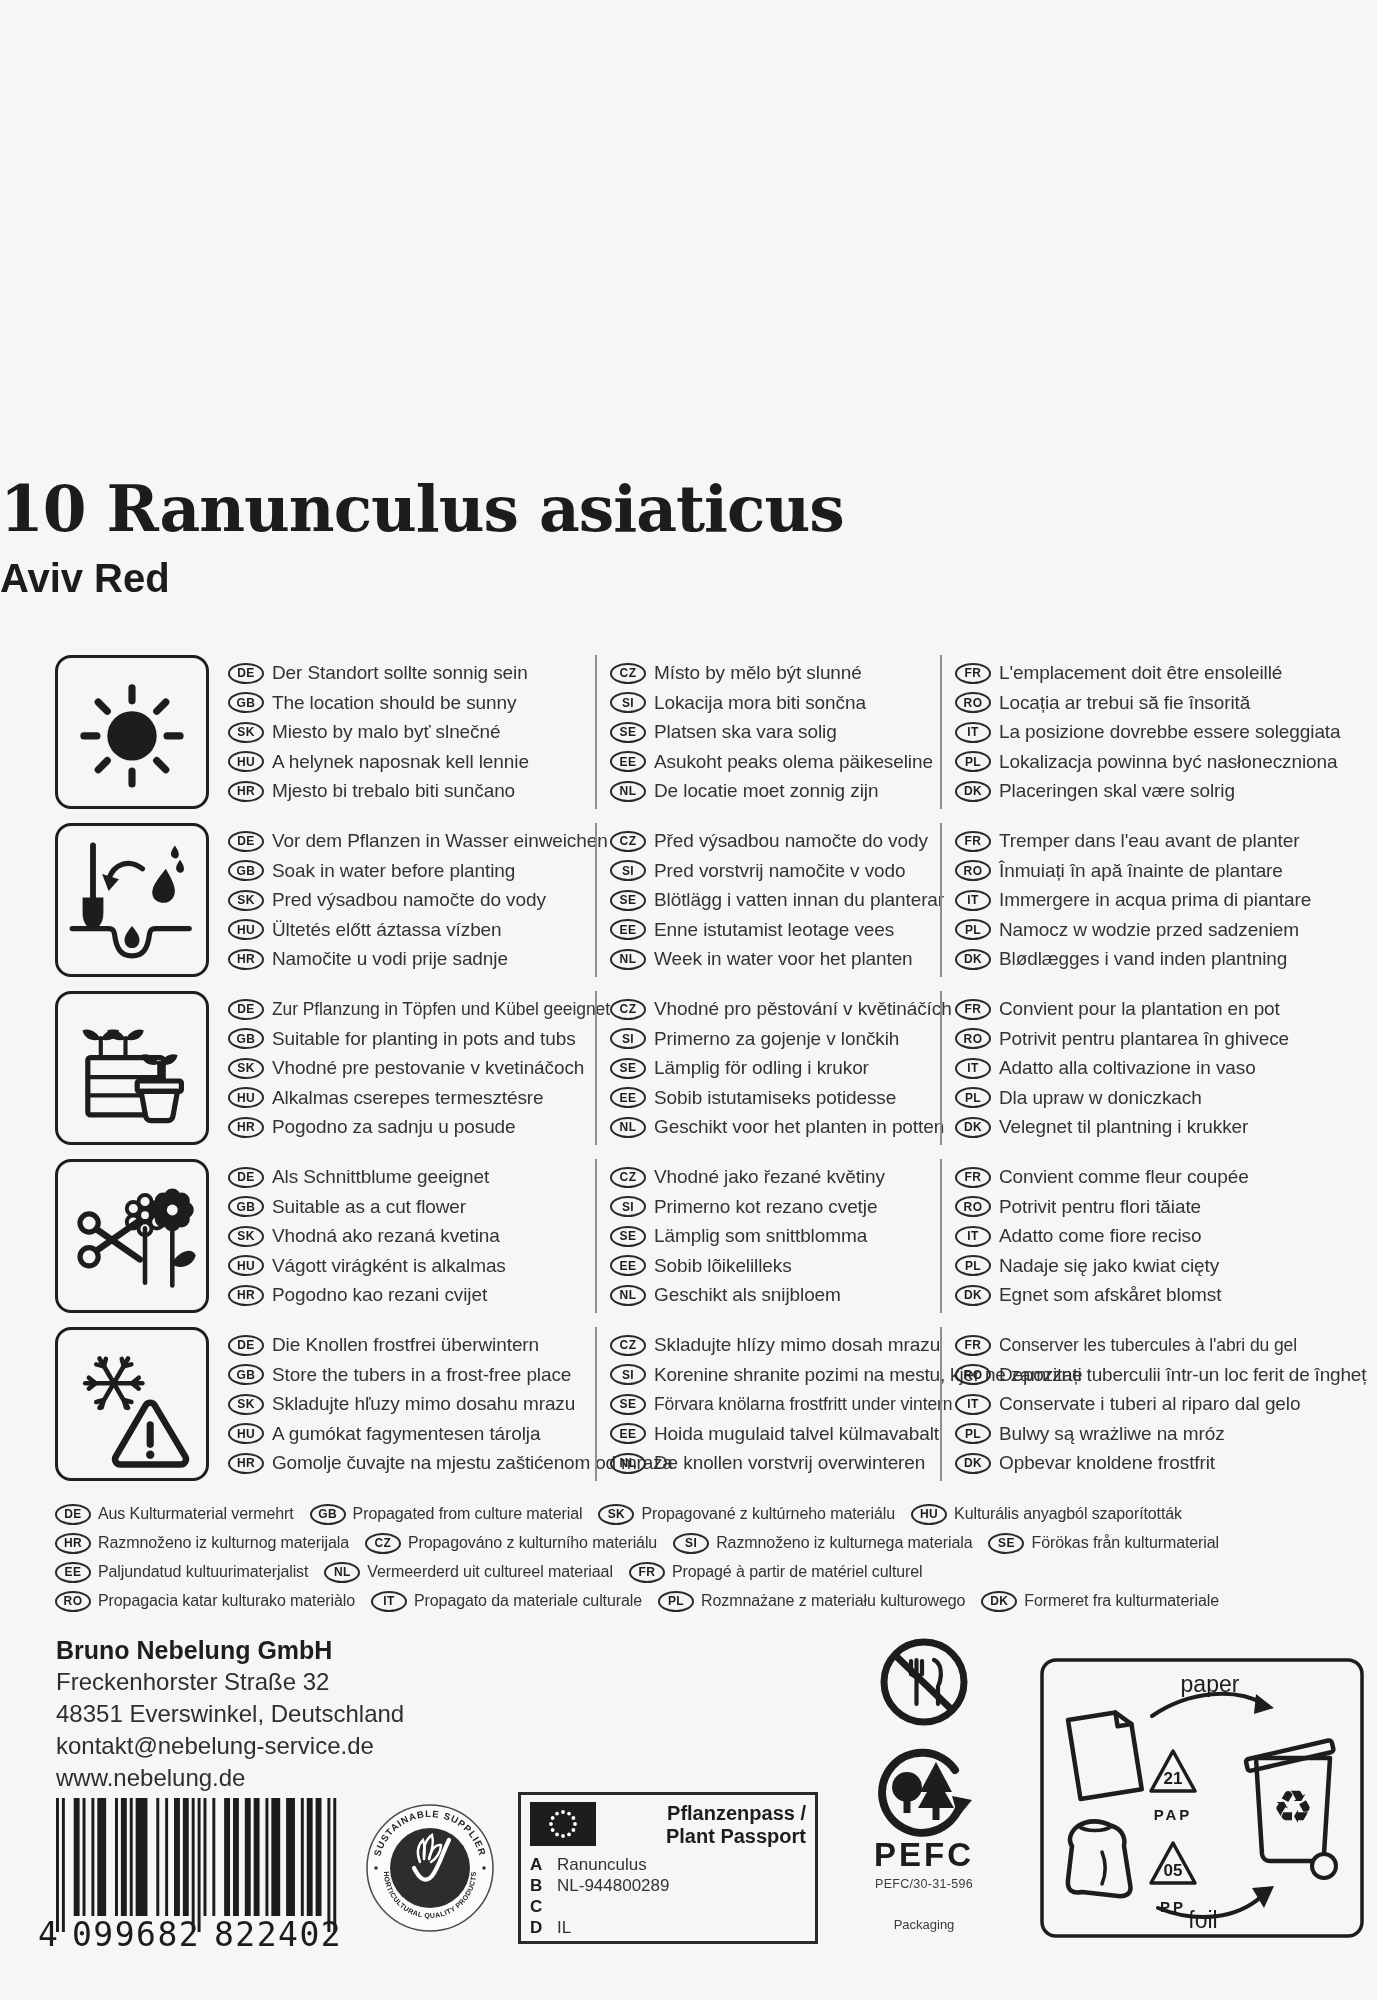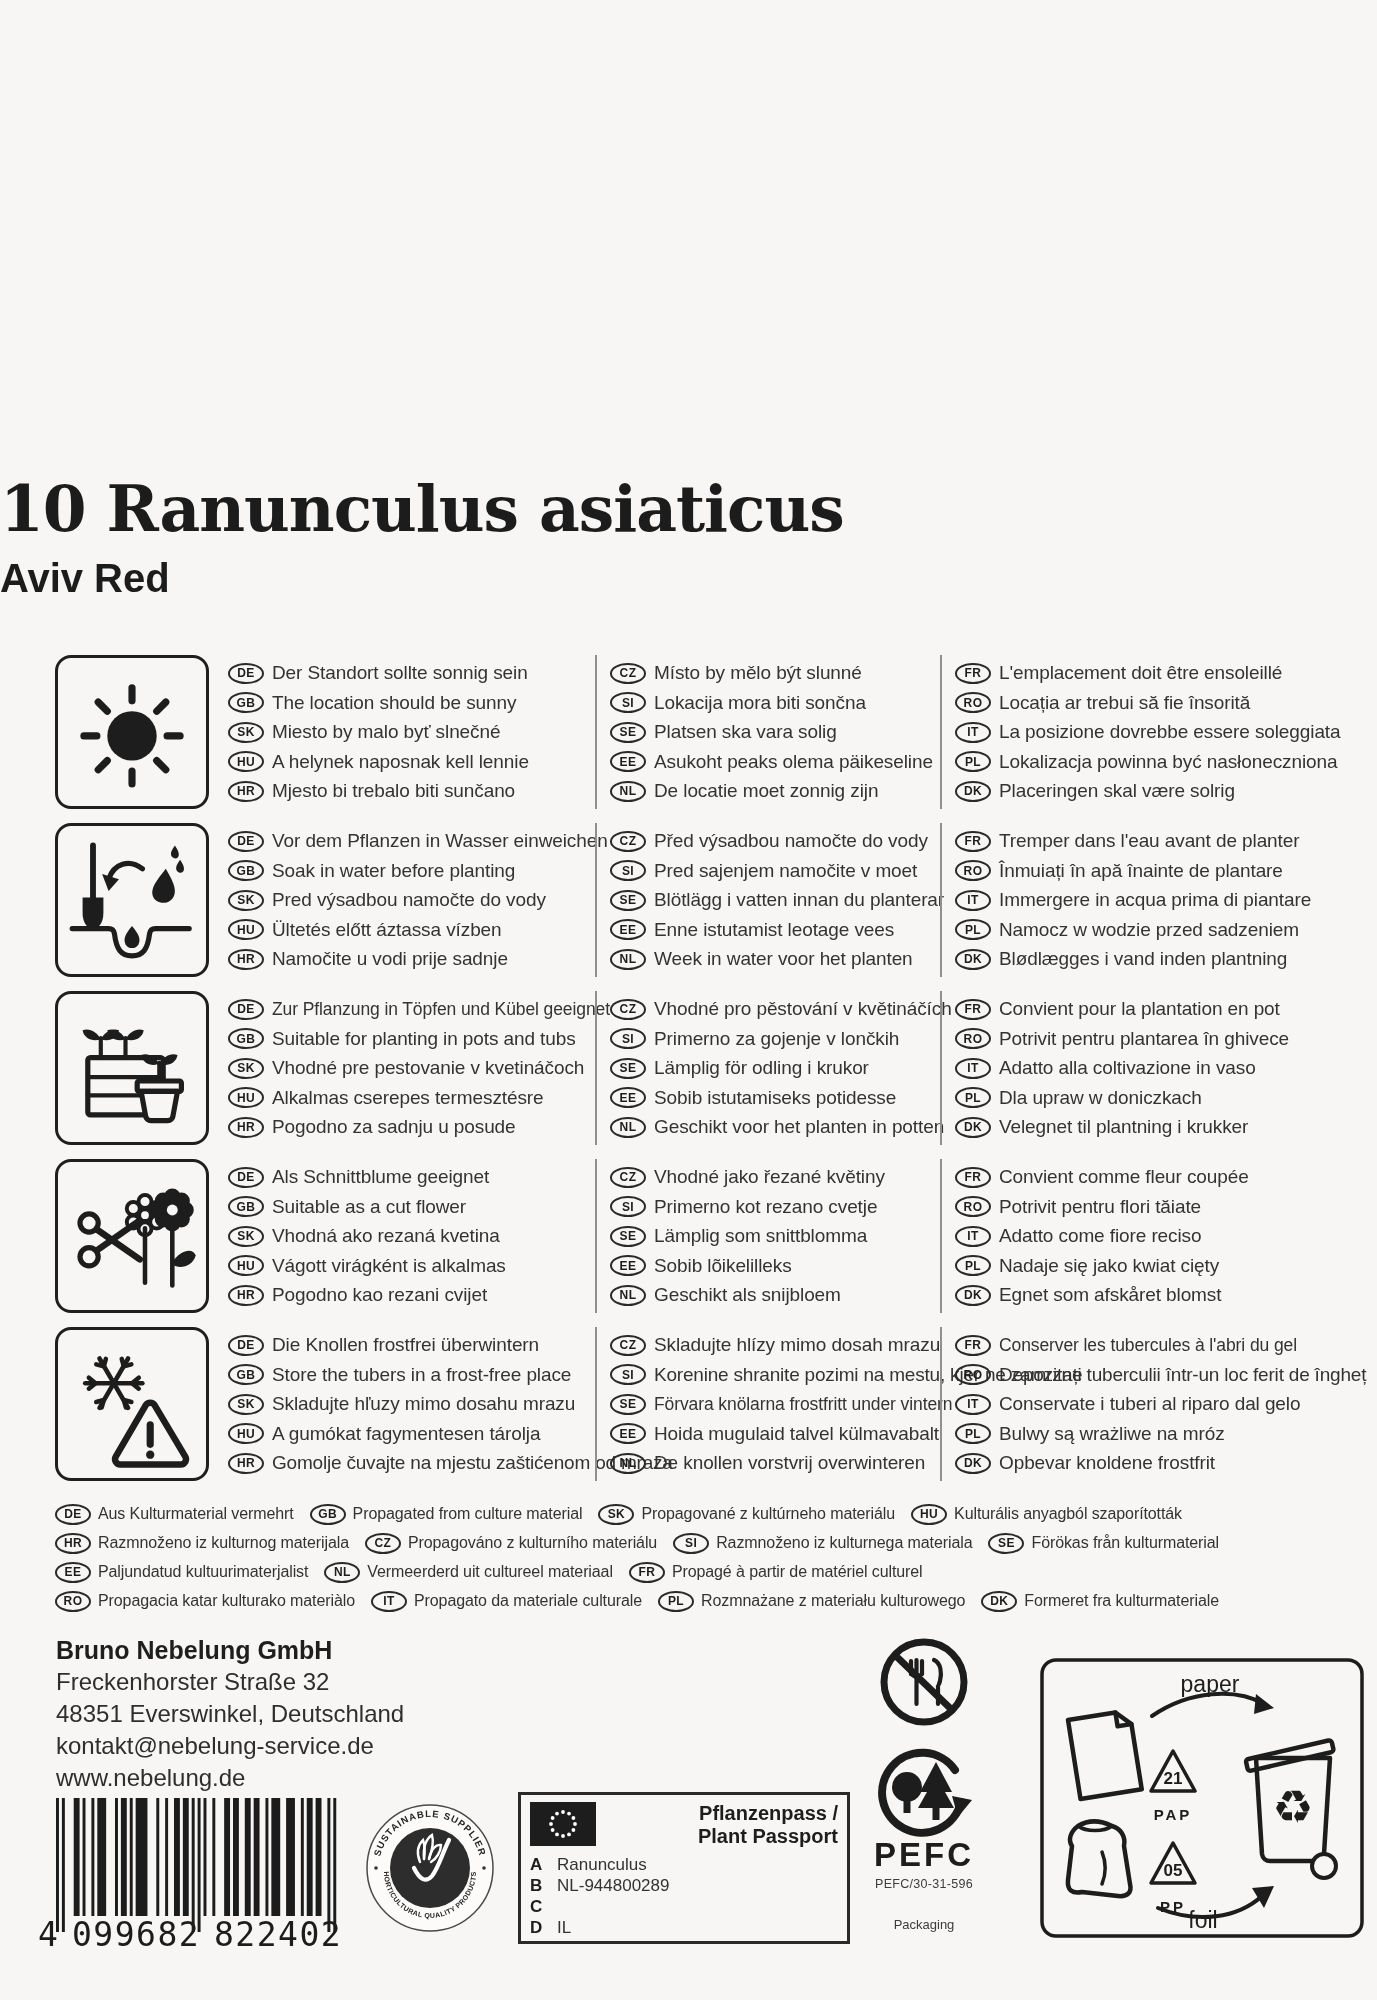--- a/index.html
+++ b/index.html
@@ -27,21 +27,21 @@
   .prop{position:absolute;top:1500px;left:55px;width:1292px;display:flex;flex-direction:column;gap:1px;}
   .pline{display:flex;align-items:center;gap:16px;height:28px;white-space:nowrap;}
   .pseg{display:inline-flex;align-items:center;gap:7px;}
   .pseg .txt{font-size:16px;}
   
   .company{position:absolute;top:1634px;left:56px;font-size:24px;line-height:32px;color:#2e2e2e;}
   .company .name{font-weight:700;font-size:25px;color:#1e1e1e;}
   
   .barcode{position:absolute;left:36px;top:1792px;}
   .emblem{position:absolute;left:364px;top:1802px;}
-  .passport{position:absolute;left:518px;top:1792px;width:332px;height:152px;box-sizing:border-box;border:3px solid #2a2a2a;padding:7px 9px;background:transparent;}
+  .passport{position:absolute;left:518px;top:1792px;width:300px;height:152px;box-sizing:border-box;border:3px solid #2a2a2a;padding:7px 9px;background:transparent;}
   .pass-head{display:flex;justify-content:space-between;align-items:flex-start;}
   .pass-title{text-align:right;font-weight:700;font-size:20px;line-height:23px;color:#1d1d1d;}
   .pass-rows{margin-top:6px;}
   .pass-row{display:flex;height:21px;align-items:center;}
   .pass-label{font-weight:700;width:27px;font-size:17px;color:#1d1d1d;}
   .pass-value{font-size:17px;color:#333;}
   .pefc-col{position:absolute;left:868px;top:1636px;width:112px;display:flex;flex-direction:column;align-items:center;}
   .pefc-word{font-size:33px;font-weight:800;letter-spacing:3px;color:#1d1d1d;margin-top:-4px;text-align:center;}
   .pefc-lic{font-size:12.5px;color:#3c3c3c;margin-top:3px;letter-spacing:.3px;}
   .pefc-cap{font-size:13px;color:#3c3c3c;margin-top:26px;}
@@ -185,21 +185,21 @@
               <span class="txt">Namočite u vodi prije sadnje</span>
             </div>
           </div>
           <div class="col c1">
             <div class="row">
               <span class="badge">CZ</span>
               <span class="txt">Před výsadbou namočte do vody</span>
             </div>
             <div class="row">
               <span class="badge">SI</span>
-              <span class="txt">Pred sajenjem namočite v moet</span>
+              <span class="txt">Pred vorstvrij namočite v vodo</span>
             </div>
             <div class="row">
               <span class="badge">SE</span>
               <span class="txt">Blötlägg i vatten innan du planterar</span>
             </div>
             <div class="row">
               <span class="badge">EE</span>
               <span class="txt">Enne istutamist leotage vees</span>
             </div>
             <div class="row">

